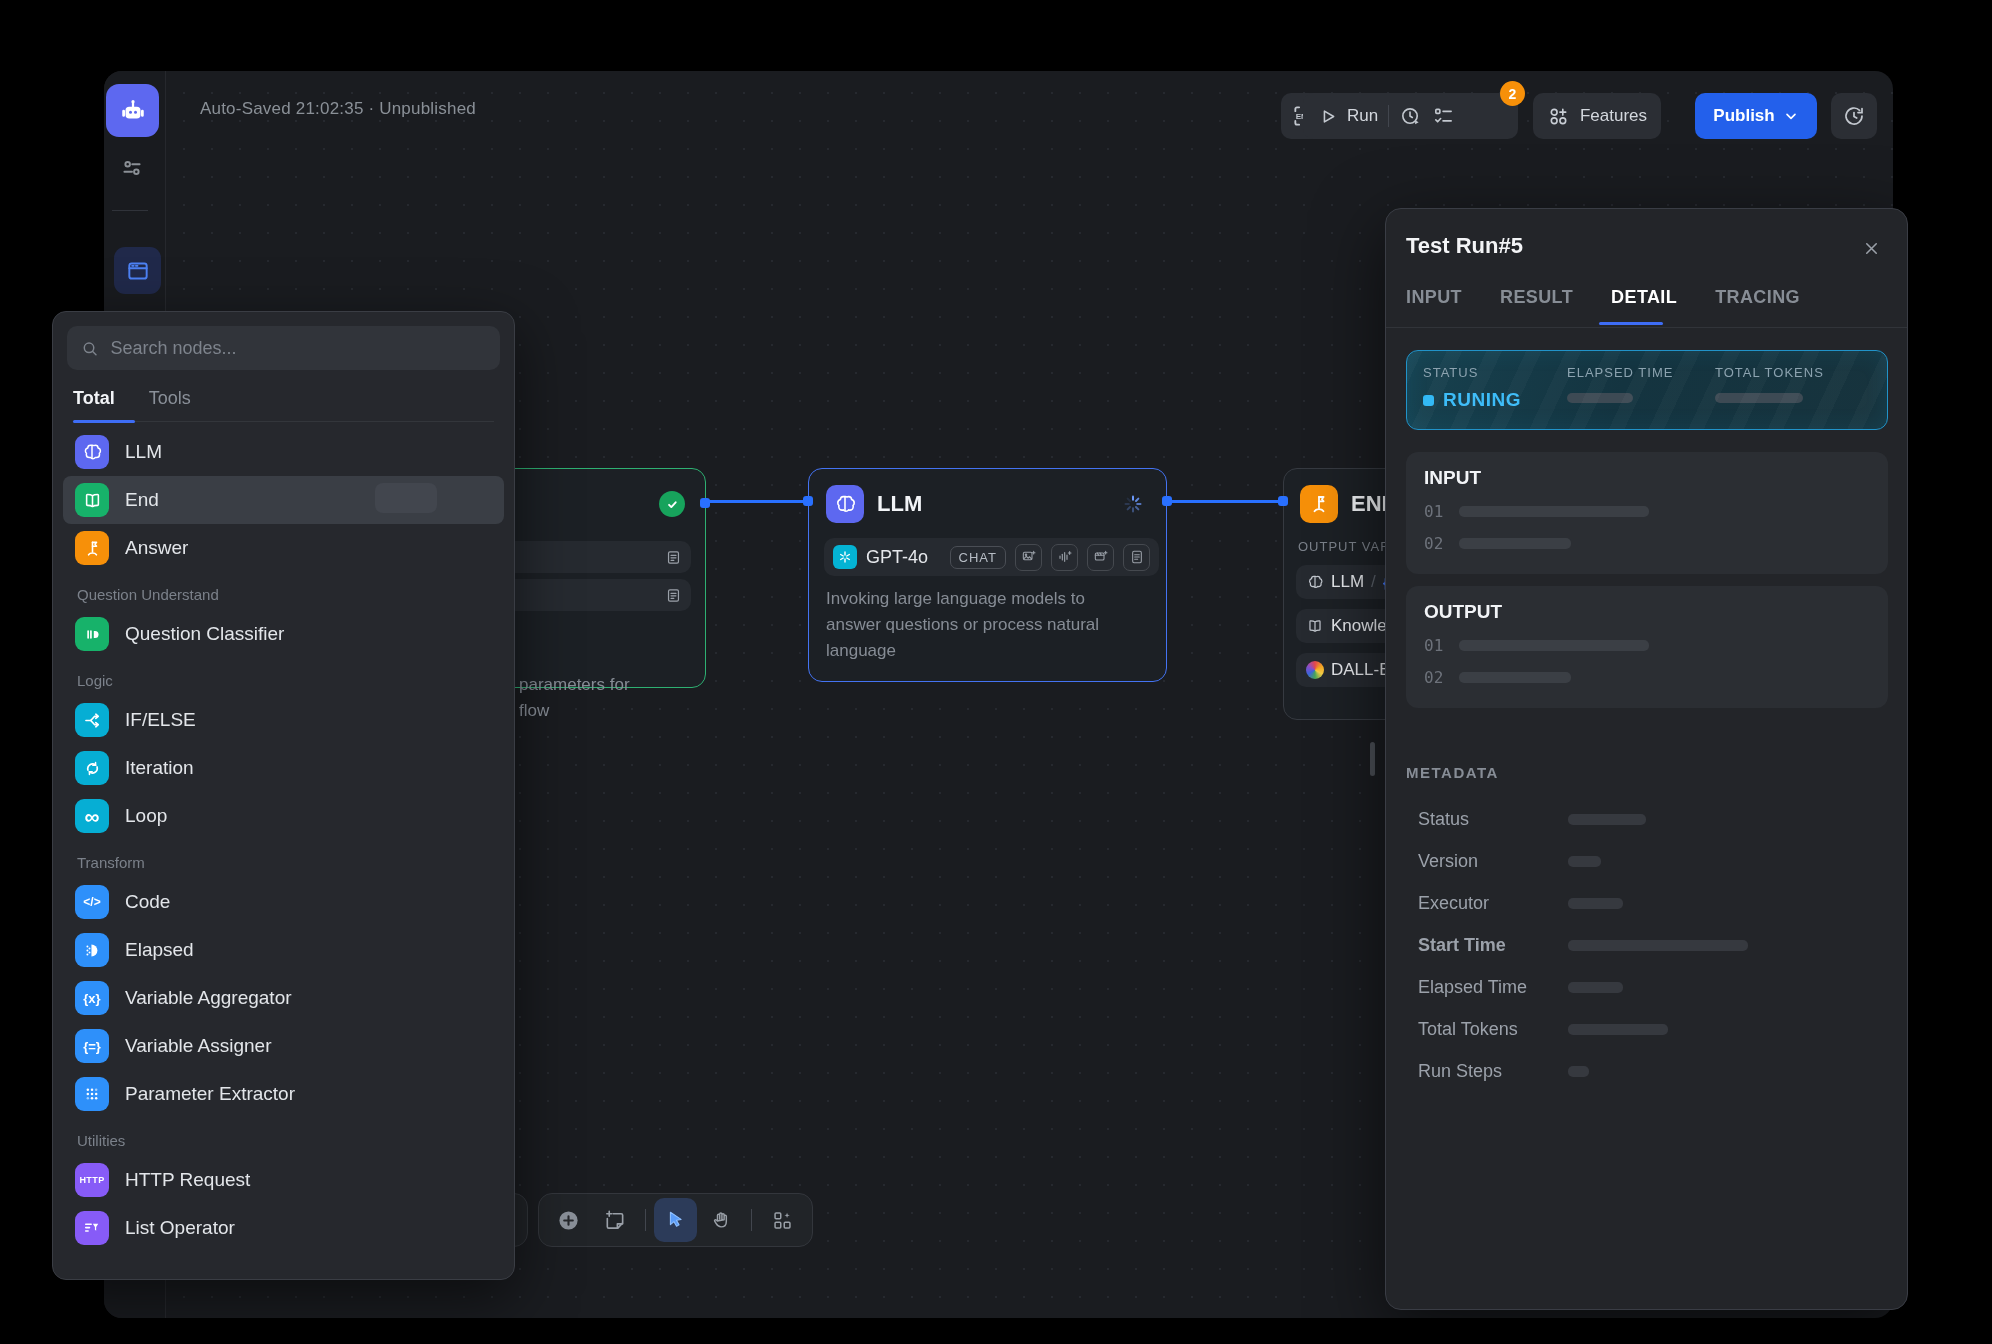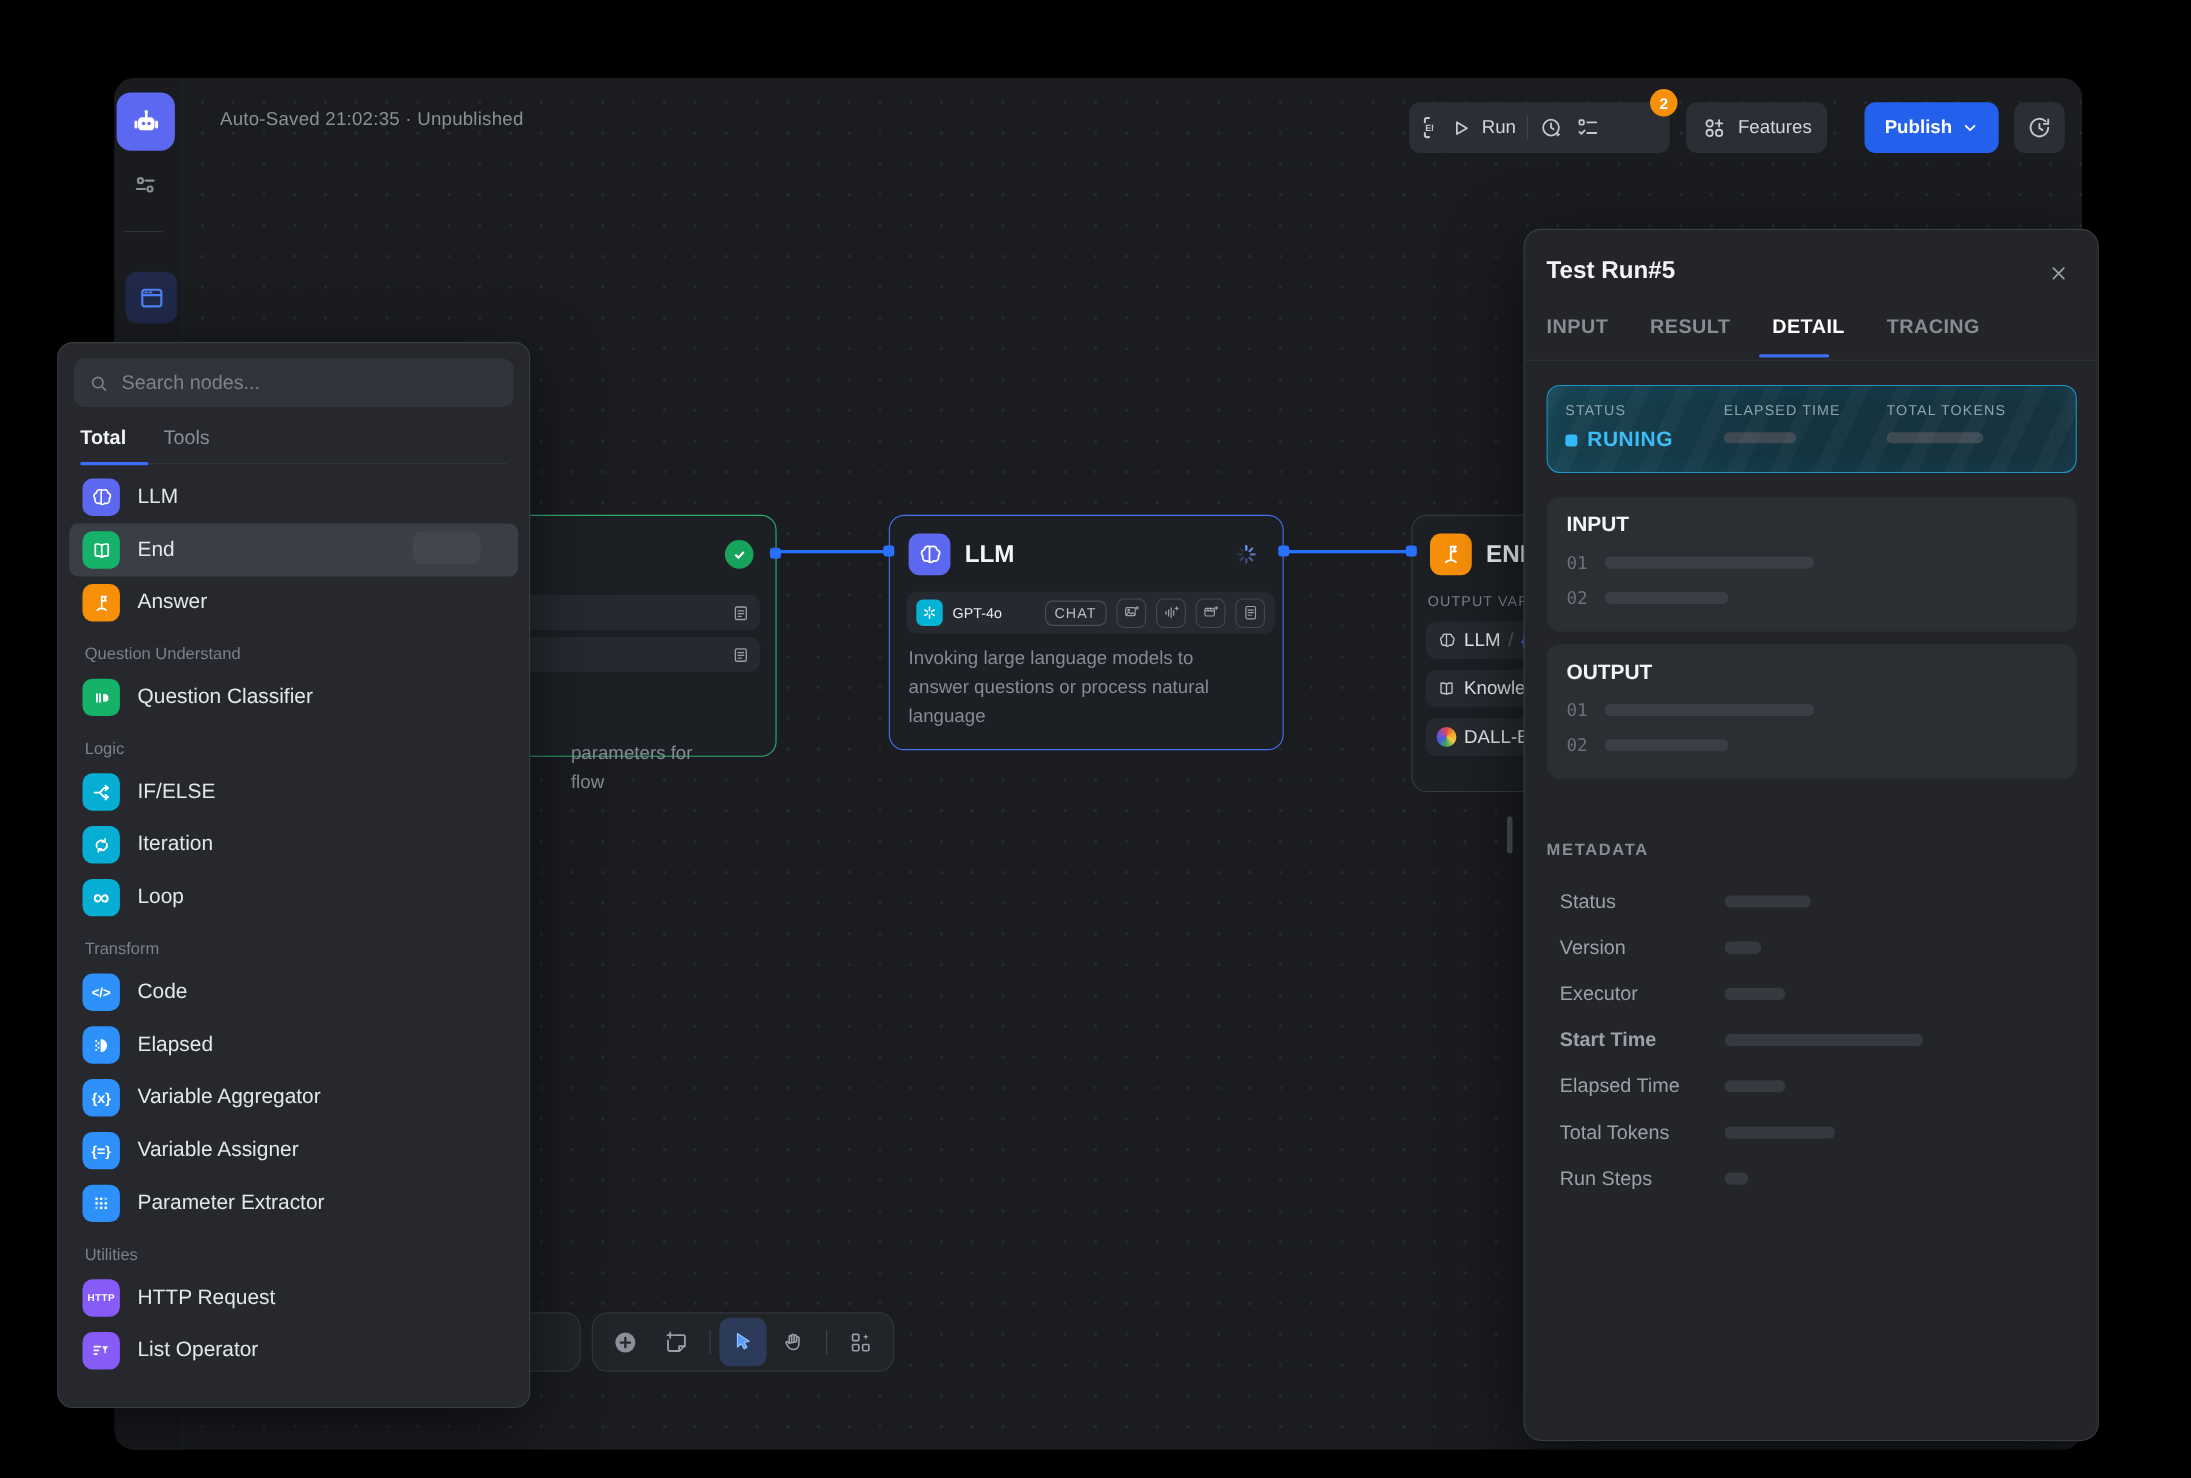--- a/index.html
+++ b/index.html
@@ -43,21 +43,21 @@
   .varx{color:#477bfd;font-weight:bold;font-size:15px;}
   .spin{animation:spin 1s steps(8) infinite;transform-origin:50% 50%;}
   @keyframes spin{to{transform:rotate(360deg)}}
 
   
   .btool{position:absolute;top:1193px;height:54px;background:#212428;border:1px solid #33363c;border-radius:14px;box-sizing:border-box;display:flex;align-items:center;color:#9aa0a8;}
   .toolbtn{width:44px;height:44px;display:flex;align-items:center;justify-content:center;border-radius:10px;}
   .toolbtn.active{background:#2c3b59;color:#5b9cf8;}
 
   
-  #npanel{position:absolute;left:52px;top:311px;width:430px;height:969px;background:#26282d;border:1px solid #3a3d44;
+  #npanel{position:absolute;left:52px;top:311px;width:463px;height:969px;background:#26282d;border:1px solid #3a3d44;
     border-radius:14px;box-shadow:0 18px 60px rgba(0,0,0,.55);box-sizing:border-box;z-index:6;overflow:hidden;}
   .search{margin:14px 14px 0;height:44px;background:#31343a;border-radius:10px;display:flex;align-items:center;gap:10px;padding:0 14px;}
   .search input{background:transparent;border:none;outline:none;color:#cfd4da;font-size:18px;width:100%;font-family:inherit;}
   .search input::placeholder{color:#7d838c;}
   .ptabs{display:flex;gap:34px;margin:18px 20px 0;position:relative;border-bottom:1px solid #33363b;padding-bottom:10px;}
   .ptab{font-size:18px;color:#8a9099;padding-bottom:2px;}
   .ptab.on{color:#f2f4f7;font-weight:bold;}
   .tabline{position:absolute;left:0;bottom:-2px;width:62px;height:3px;border-radius:2px;background:#3e6df5;}
   .plist{margin-top:6px;}
   .prow{height:48px;margin:0 10px;border-radius:8px;display:flex;align-items:center;gap:16px;padding:0 12px;box-sizing:border-box;}
@@ -253,21 +253,21 @@
           <g>
               <path d="M12 4.5v4.5"></path>
               <path d="M18.5 8.25l-3.9 2.25"></path>
               <path d="M18.5 15.75l-3.9-2.25"></path>
               <path d="M12 19.5V15"></path>
               <path d="M5.5 15.75l3.9-2.25"></path>
               <path d="M5.5 8.25l3.9 2.25"></path>
             </g>
         </svg>
       </div>
-      <span style="font-size:13px;color:#e6e8ec;">GPT-4o</span>
+      <span style="font-size:18px;color:#e6e8ec;">GPT-4o</span>
       <span style="flex:1"></span>
       <span class="modebadge">CHAT</span>
       <span class="capbadge">
         <svg width="16" height="16" viewBox="0 0 24 24" fill="none" stroke="currentColor" stroke-width="1.6" stroke-linecap="round">
           <rect x="3.5" y="5" width="13" height="11" rx="2"></rect>
             <circle cx="7.5" cy="8.5" r="1.1"></circle>
             <path d="M4.5 14.5L8 11l2.7 2.7 2-2 3.3 3.3"></path>
             <path d="M19 3.5v4M17 5.5h4"></path>
         </svg>
       </span>

